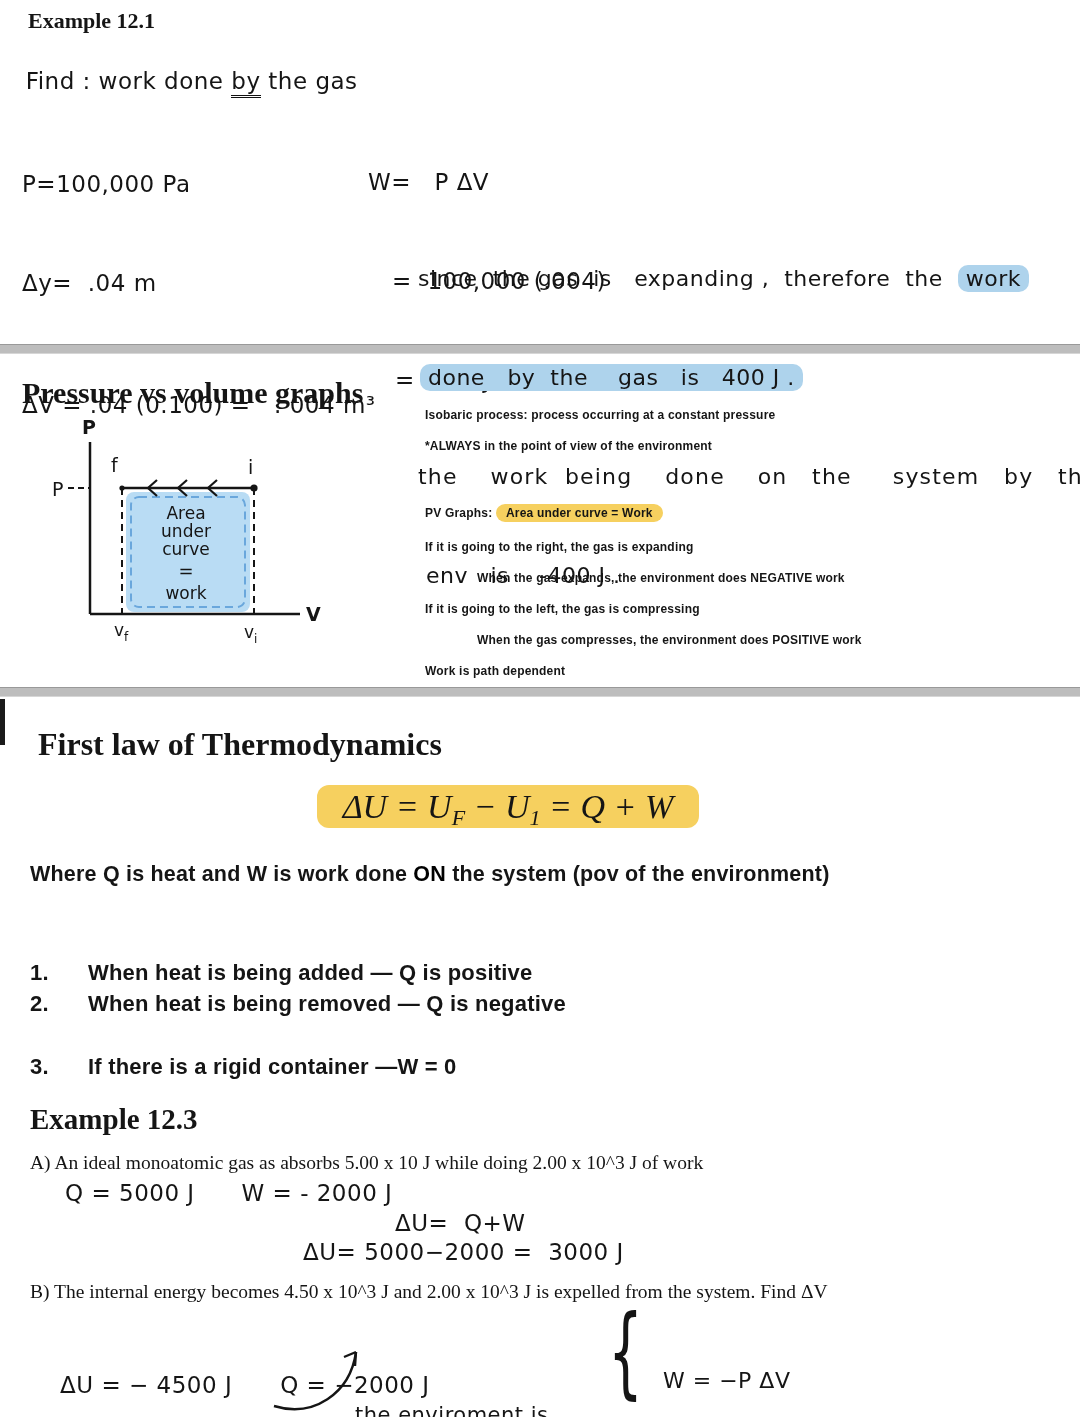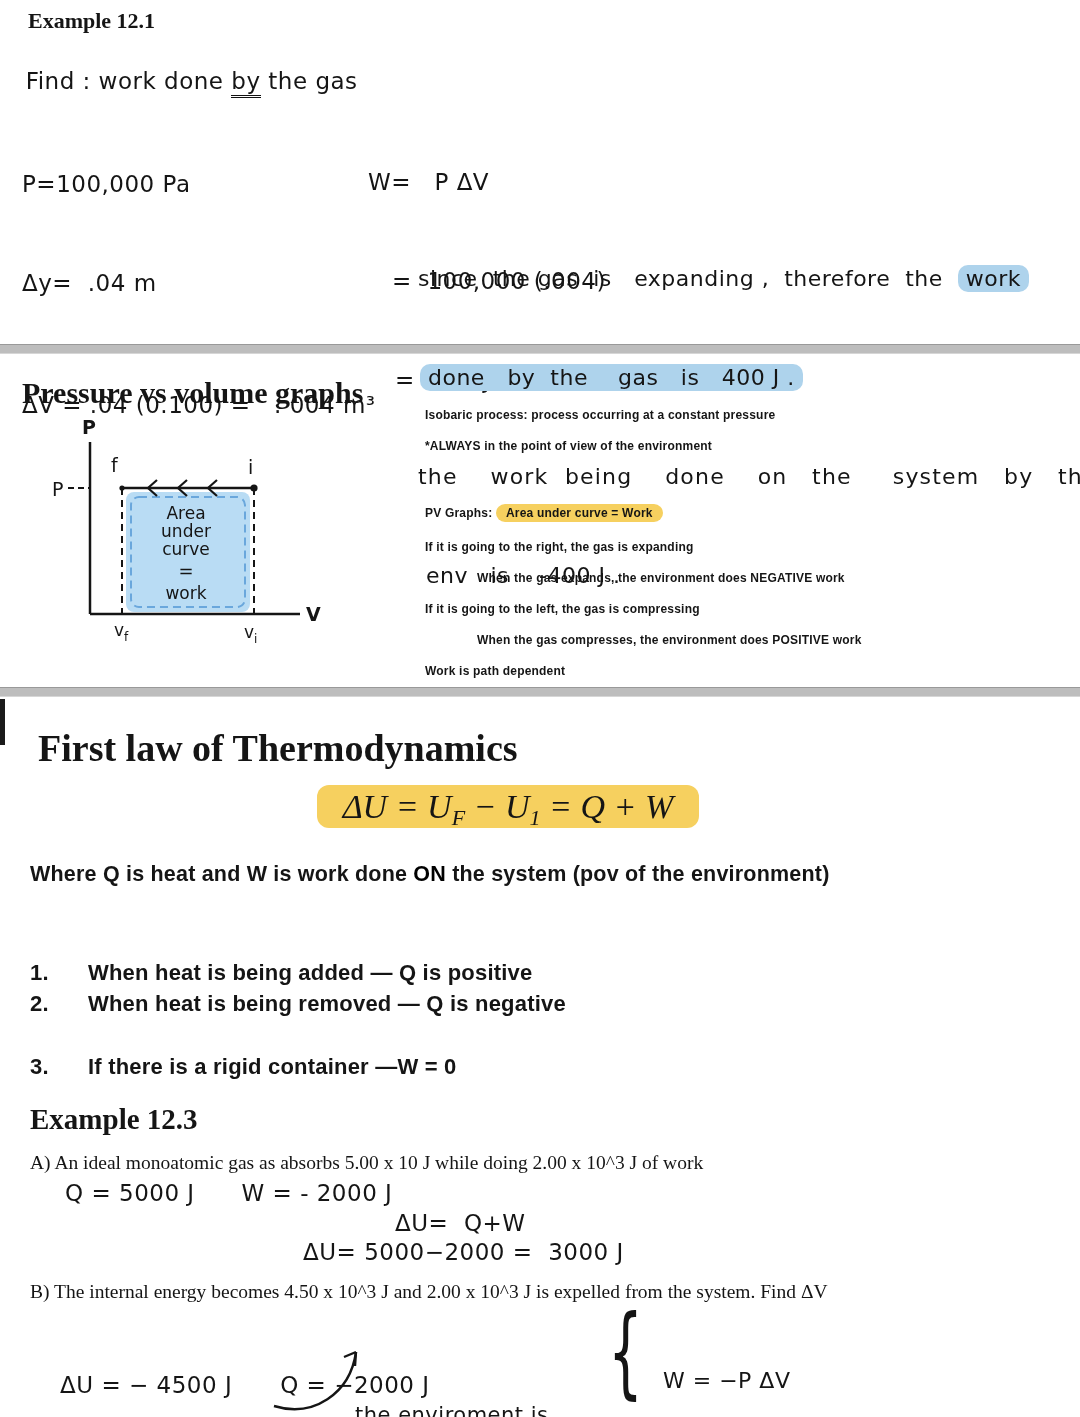--- a/index.html
+++ b/index.html
@@ -90,21 +90,21 @@
   <div style="padding-left:52px;">When the gas expands, the environment does NEGATIVE work</div>
   <div>If it is going to the left, the gas is compressing</div>
   <div style="padding-left:52px;">When the gas compresses, the environment does POSITIVE work</div>
   <div>Work is path dependent</div>
 </div>
 
 <div class="divider" style="top:687px;"></div>
 
 <div class="abs" style="left:0; top:699px; width:5px; height:46px; background:#1a1a1a;"></div>
 
-<div class="abs serif" style="left:38px; top:726px; font-size:38px; font-weight:bold;">First law of Thermodynamics</div>
+<div class="abs serif" style="left:38px; top:726px; font-size:32px; font-weight:bold;">First law of Thermodynamics</div>
 
 <div class="abs" style="left:0; top:788px; width:1016px; text-align:center;">
   <span class="hl-yellow serif" style="font-size:34px; font-style:italic; padding:3px 26px;"><span>ΔU = U</span><span style="font-size:22px; vertical-align:-7px;">F</span><span> − U</span><span style="font-size:22px; vertical-align:-7px;">1</span><span> = Q + W</span></span>
 </div>
 
 <div class="abs marker" style="left:30px; top:862px; font-size:21.5px;">
   <span>Where Q is heat and W is work done </span><span style="color:#000000;">ON</span><span> the system (pov of the environment)</span>
 </div>
 
 <div class="abs marker" style="left:30px; top:960px; font-size:22px;">

